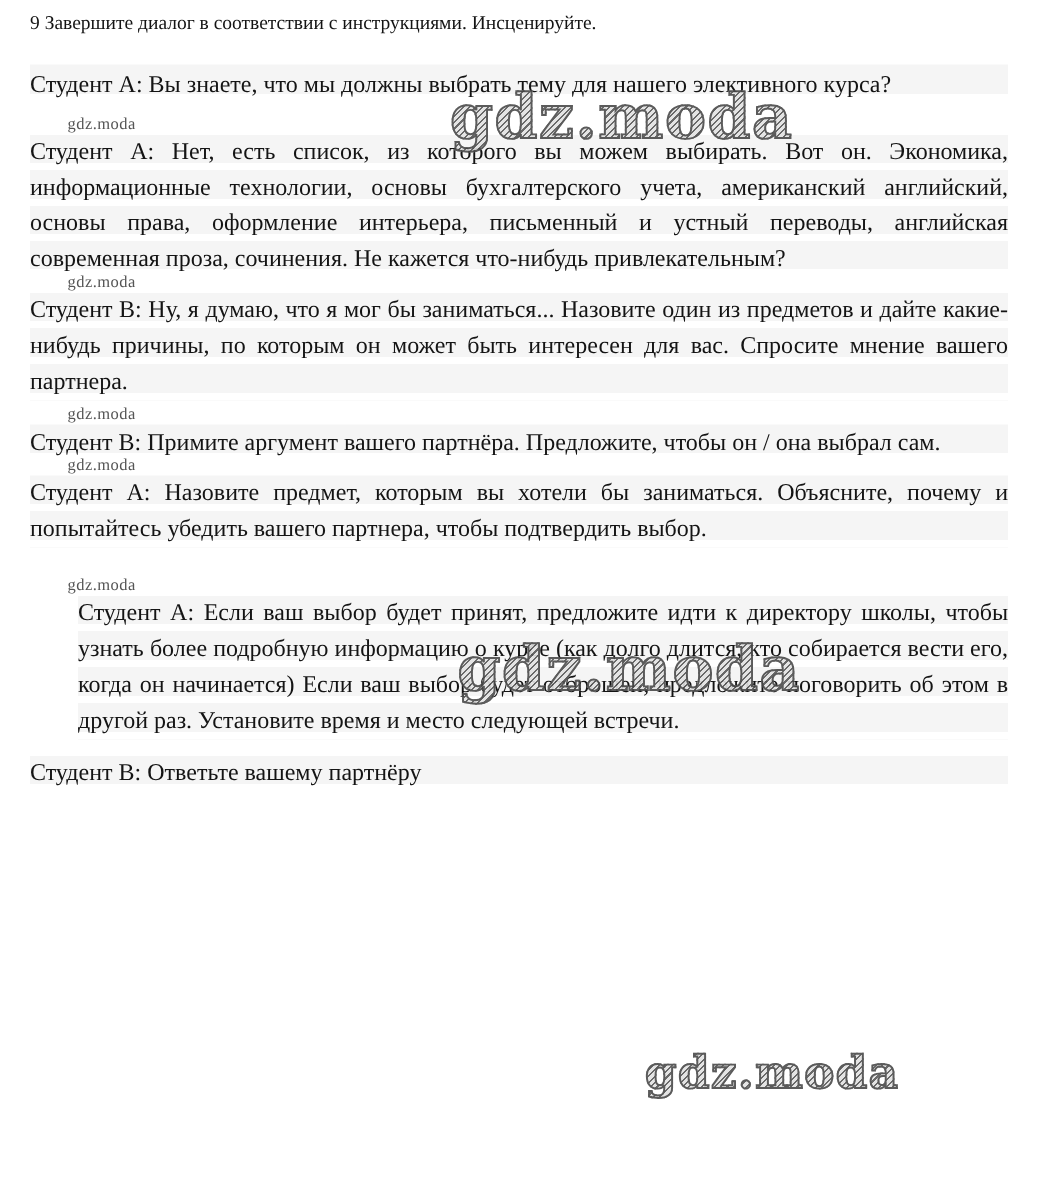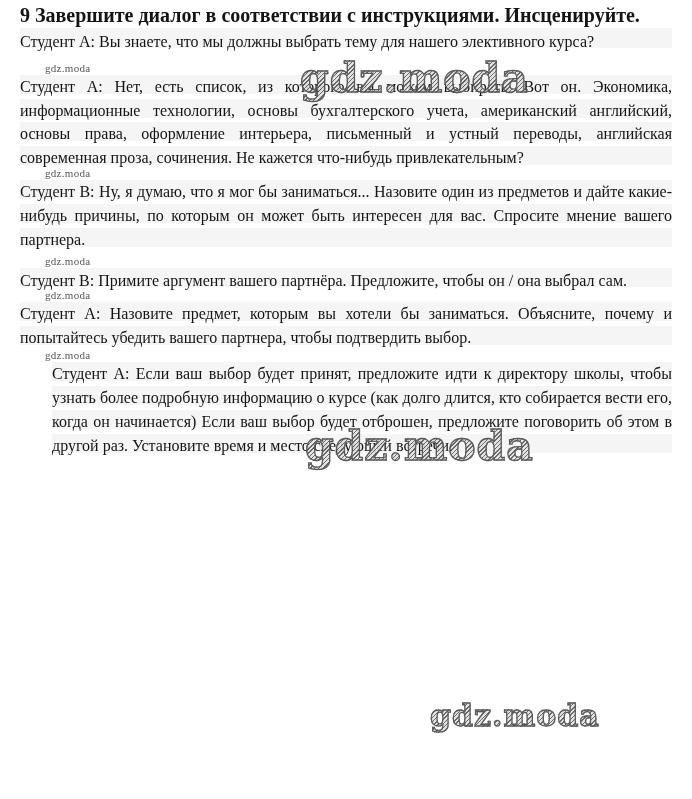--- a/index.html
+++ b/index.html
@@ -10,41 +10,41 @@
     font-family: "Liberation Serif", "DejaVu Serif", serif;
     color: #141414;
     position: relative;
     overflow: hidden;
   }
   .page {
     padding: 3px 20px 0 20px;
     position: relative;
   }
   .title {
-    font-size: 20px;
+    font-size: 13px;
     line-height: 24px;
-    font-weight: bold;
-    margin: 0 0 1px 0;
+    font-weight: normal;
+    margin: 0 0 16px 0;
   }
   .para {
     font-size: 16px;
     line-height: 24px;
     text-align: justify;
     margin: 0;
     background: repeating-linear-gradient(to bottom, rgba(0,0,0,0.04) 0 19px, transparent 19px 24px);
   }
   .para .it { }
   .p1 { line-height: 27px; margin-bottom: 6px;
         background: repeating-linear-gradient(to bottom, rgba(0,0,0,0.04) 0 20px, transparent 20px 27px); }
   .p3 { line-height: 23.5px;
         background: repeating-linear-gradient(to bottom, rgba(0,0,0,0.04) 0 19px, transparent 19px 23.5px); }
   .p5 { margin-bottom: 11px; }
   .p6 { line-height: 25px;
         background: repeating-linear-gradient(to bottom, rgba(0,0,0,0.04) 0 19px, transparent 19px 25px); }
-  .p7 { margin-bottom: 4px; }
+  .p7 { margin-bottom: 24px; }
   .p9 { margin-bottom: 11px; margin-left: 32px; }
   .wm-small {
     font-size: 11px;
     line-height: 14px;
     height: 14px;
     color: #555555;
     margin: 0 0 0 25px;
     letter-spacing: 0.3px;
   }
   .wm-b { margin-top: -3px; }
@@ -95,18 +95,19 @@
 
   <div class="wm-small wm-d">gdz.moda</div>
 
   <p class="para p7"><span>Студент А: </span><span class="it">Назовите предмет, которым вы хотели бы заниматься. Объясните, почему и попытайтесь убедить вашего партнера, чтобы подтвердить выбор.</span></p>
 
 
   <div class="wm-small wm-e">gdz.moda</div>
 
   <p class="para p9"><span>Студент А: </span><span class="it">Если ваш выбор будет принят, предложите идти к директору школы, чтобы узнать более подробную информацию о курсе (как долго длится, кто собирается вести его, когда он начинается) Если ваш выбор будет отброшен, предложите поговорить об этом в другой раз. Установите время и место следующей встречи.</span></p>
 
+  <p class="para p10"><span>Студент В: </span><span class="it">Ответьте вашему партнёру</span></p>
 
 </div>
 
 <div class="wm-large wm-1">gdz.moda</div>
 <div class="wm-large wm-2">gdz.moda</div>
 <div class="wm-large wm-3">gdz.moda</div>
 
 </body></html>

